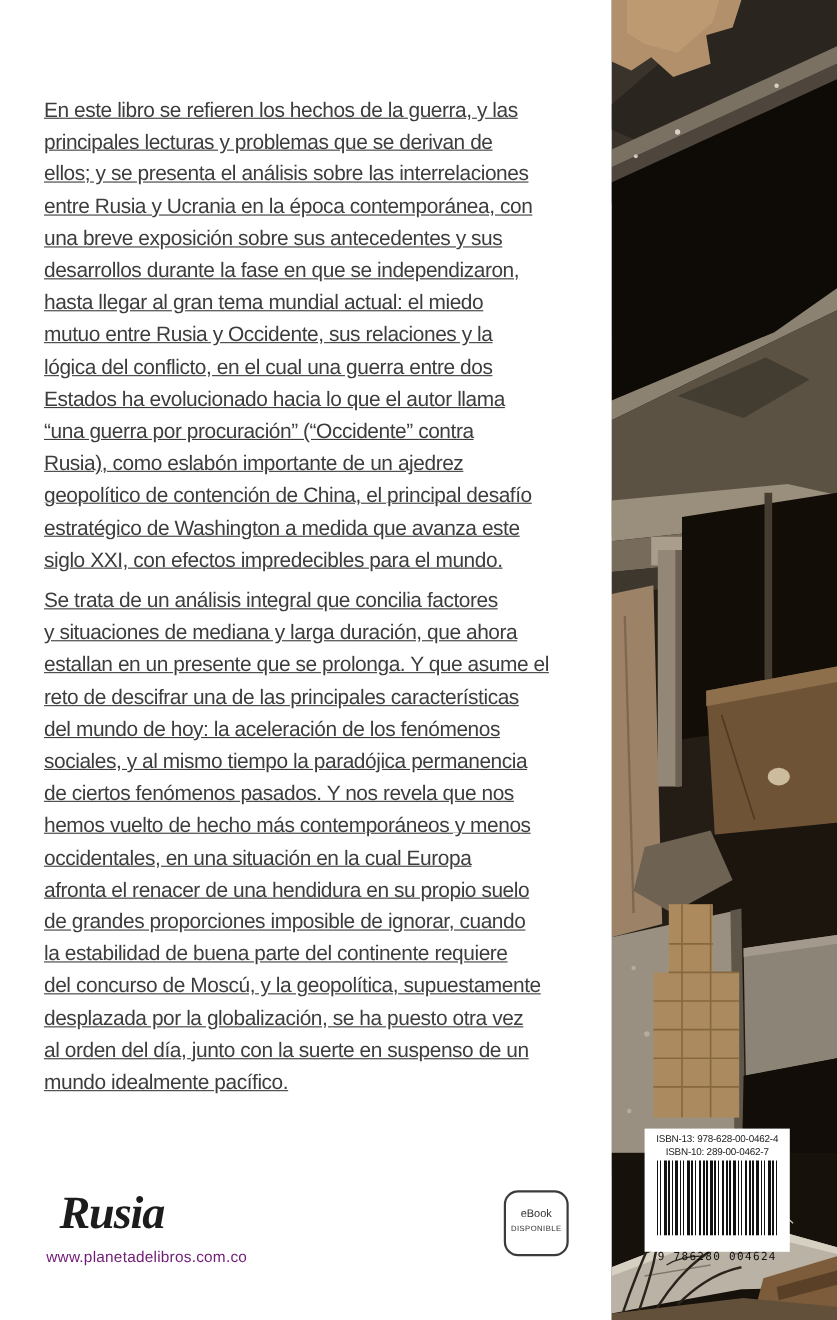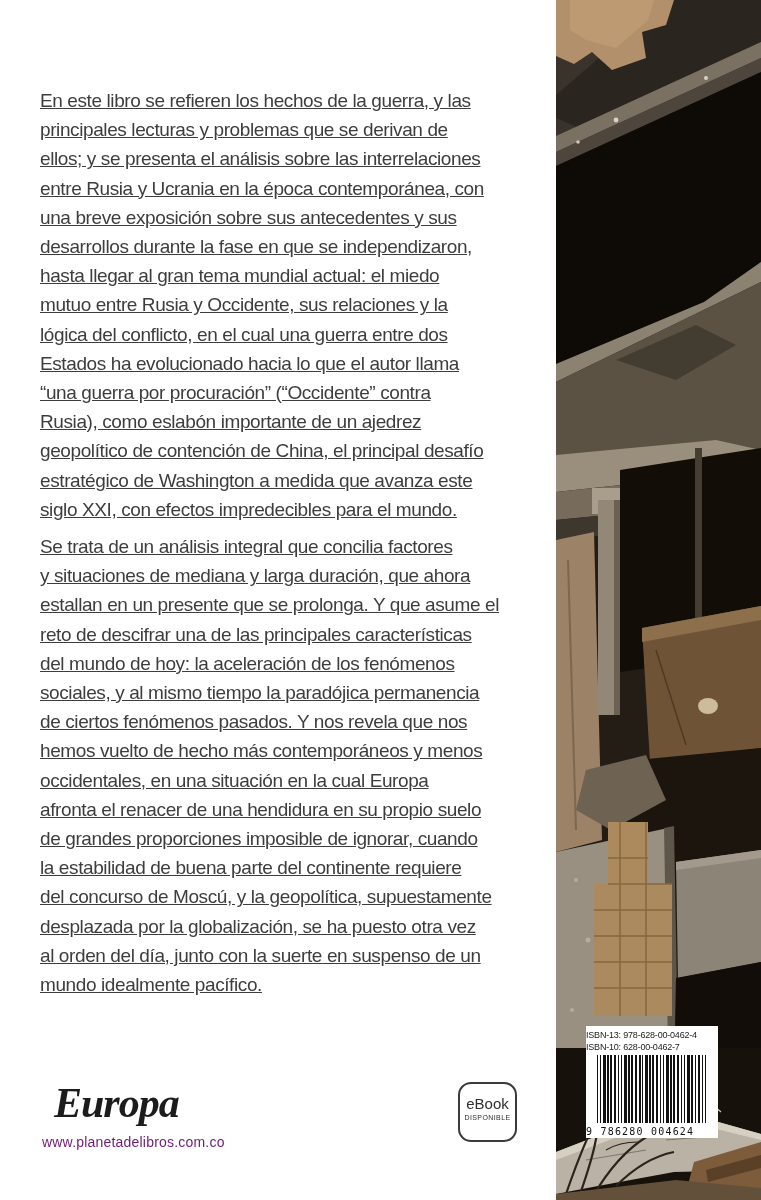--- a/index.html
+++ b/index.html
@@ -21,47 +21,47 @@
   }
   .website{
     position:absolute;left:42px;top:1130px;
     font-size:14px;line-height:24px;color:#701a75;letter-spacing:0.2px;
   }
   .ebook-badge{
     position:absolute;left:458px;top:1082px;width:55px;height:56px;
     border:2.5px solid #3b3b3b;border-radius:13px;background:#fff;
     text-align:center;
   }
-  .ebook-title{font-size:15px;color:#2e2e2e;margin-top:11px;line-height:17px;}
+  .ebook-title{font-size:10px;color:#2e2e2e;margin-top:11px;line-height:17px;}
   .ebook-sub{font-size:7px;color:#2e2e2e;letter-spacing:0.4px;margin-top:2px;}
   .photo{position:absolute;left:556px;top:0;width:205px;height:1200px;}
   .photo svg{display:block;width:100%;height:100%;}
   .barcode-box{
     position:absolute;left:586px;top:1026px;width:132px;height:112px;
-    background:#ffffff;
+    background:#ffffff;text-align:center;
   }
   .isbn-line{
     font-size:9px;line-height:11px;color:#222;letter-spacing:-0.2px;
     padding-top:1px;
   }
   .isbn-line:first-child{padding-top:4px;}
   .bars{
     height:68px;margin:2px 11px 0 11px;
     background-image:repeating-linear-gradient(90deg,
       #121212 0px,#121212 1.5px,
       #ffffff 1.5px,#ffffff 3px,
       #121212 3px,#121212 4.2px,
       #ffffff 4.2px,#ffffff 6.5px,
       #121212 6.5px,#121212 9px,
       #ffffff 9px,#ffffff 10.5px);
   }
   .ean-digits{
     font-family:"DejaVu Sans Mono",monospace;
     font-size:10px;line-height:12px;color:#111;letter-spacing:1.2px;
-    margin-top:3px;
+    margin-top:14px;
   }
 </style>
 </head>
 <body>
 
 <p class="para" id="para1">En este libro se refieren los hechos de la guerra, y las
 principales lecturas y problemas que se derivan de
 ellos; y se presenta el análisis sobre las interrelaciones
 entre Rusia y Ucrania en la época contemporánea, con
 una breve exposición sobre sus antecedentes y sus
@@ -85,21 +85,21 @@
 hemos vuelto de hecho más contemporáneos y menos
 occidentales, en una situación en la cual Europa
 afronta el renacer de una hendidura en su propio suelo
 de grandes proporciones imposible de ignorar, cuando
 la estabilidad de buena parte del continente requiere
 del concurso de Moscú, y la geopolítica, supuestamente
 desplazada por la globalización, se ha puesto otra vez
 al orden del día, junto con la suerte en suspenso de un
 mundo idealmente pacífico.</p>
 
-<div class="ariel">Europa</div>
+<div class="ariel">Rusia</div>
 <div class="website">www.planetadelibros.com.co</div>
 
 <div class="ebook-badge">
   <div class="ebook-title">eBook</div>
   <div class="ebook-sub">DISPONIBLE</div>
 </div>
 
 <div class="photo">
   <svg viewBox="0 0 205 1200" preserveAspectRatio="none">
 
@@ -169,16 +169,16 @@
     <path d="M44,1120 C52,1110 62,1104 74,1100 M50,1150 C60,1144 70,1142 82,1142" stroke="#2a241d" stroke-width="1.2" fill="none"></path>
 
     <polygon points="138,1162 205,1142 205,1200 128,1200" fill="#7c5c3a"></polygon>
     <polygon points="150,1170 205,1155 205,1168 152,1182" fill="#5a4026"></polygon>
     <polygon points="0,1194 120,1180 205,1188 205,1200 0,1200" fill="#63503a"></polygon>
   </svg>
 </div>
 
 <div class="barcode-box">
   <div class="isbn-line">ISBN-13: 978-628-00-0462-4</div>
-  <div class="isbn-line">ISBN-10: 628-00-0462-7</div>
+  <div class="isbn-line">ISBN-10: 289-00-0462-7</div>
   <div class="bars"></div>
   <div class="ean-digits">9 786280 004624</div>
 </div>
 
 </body></html>

